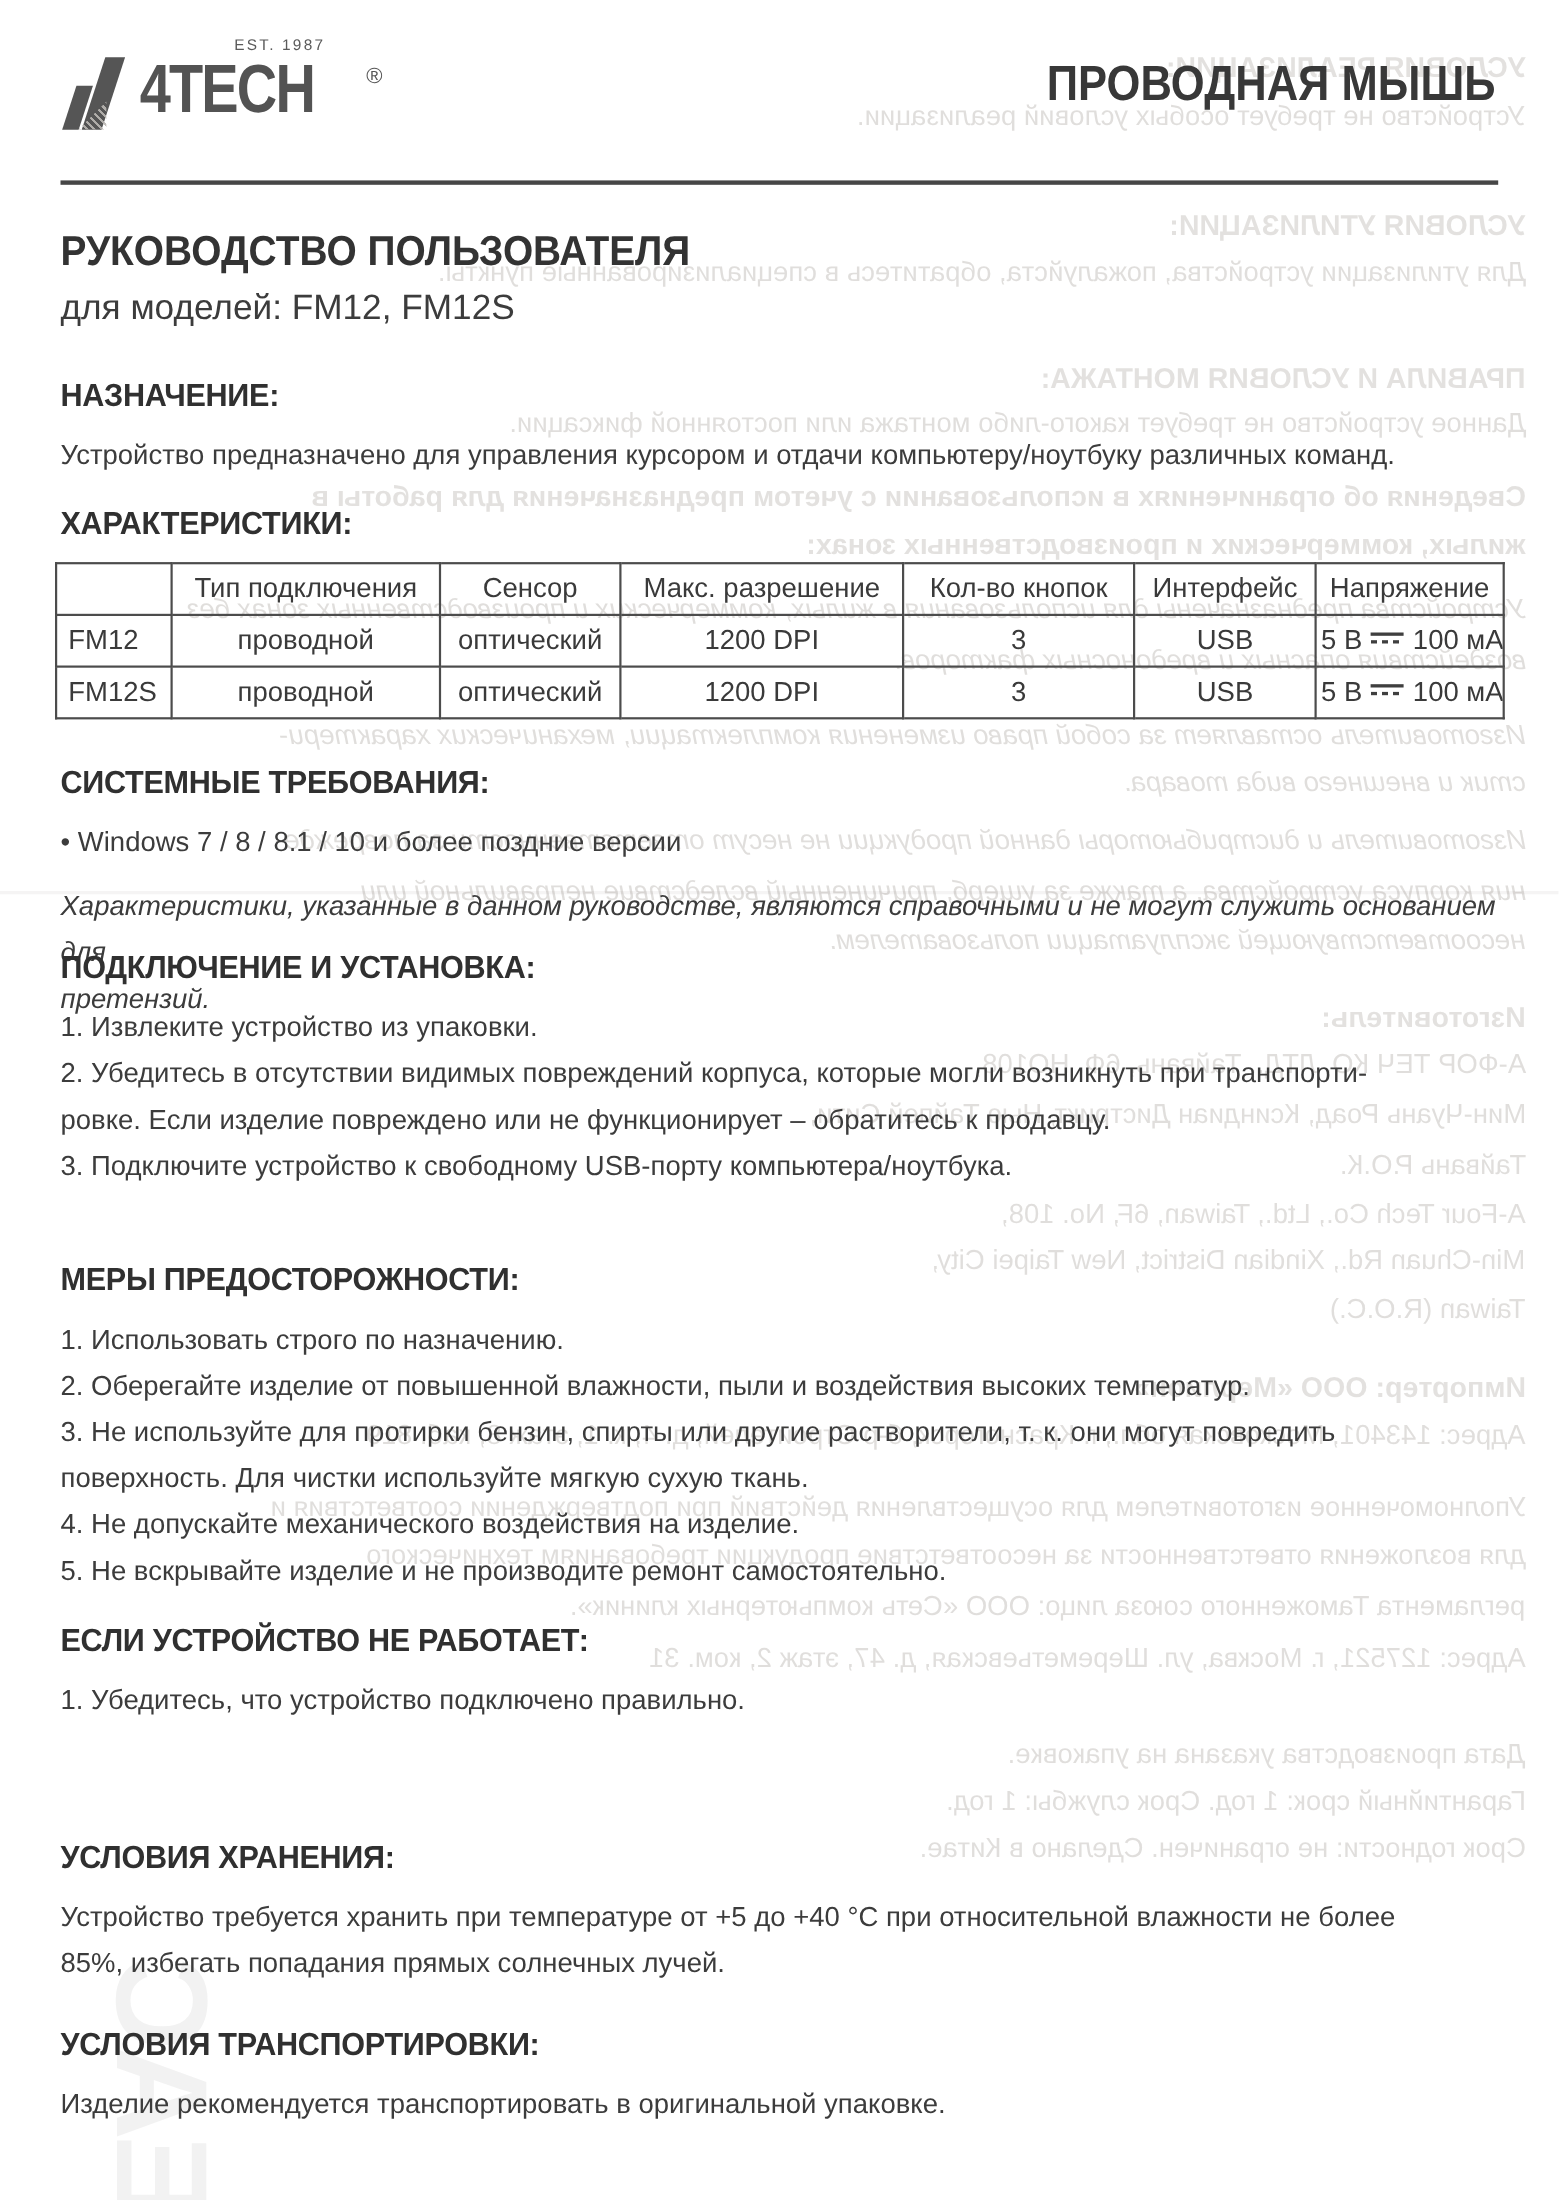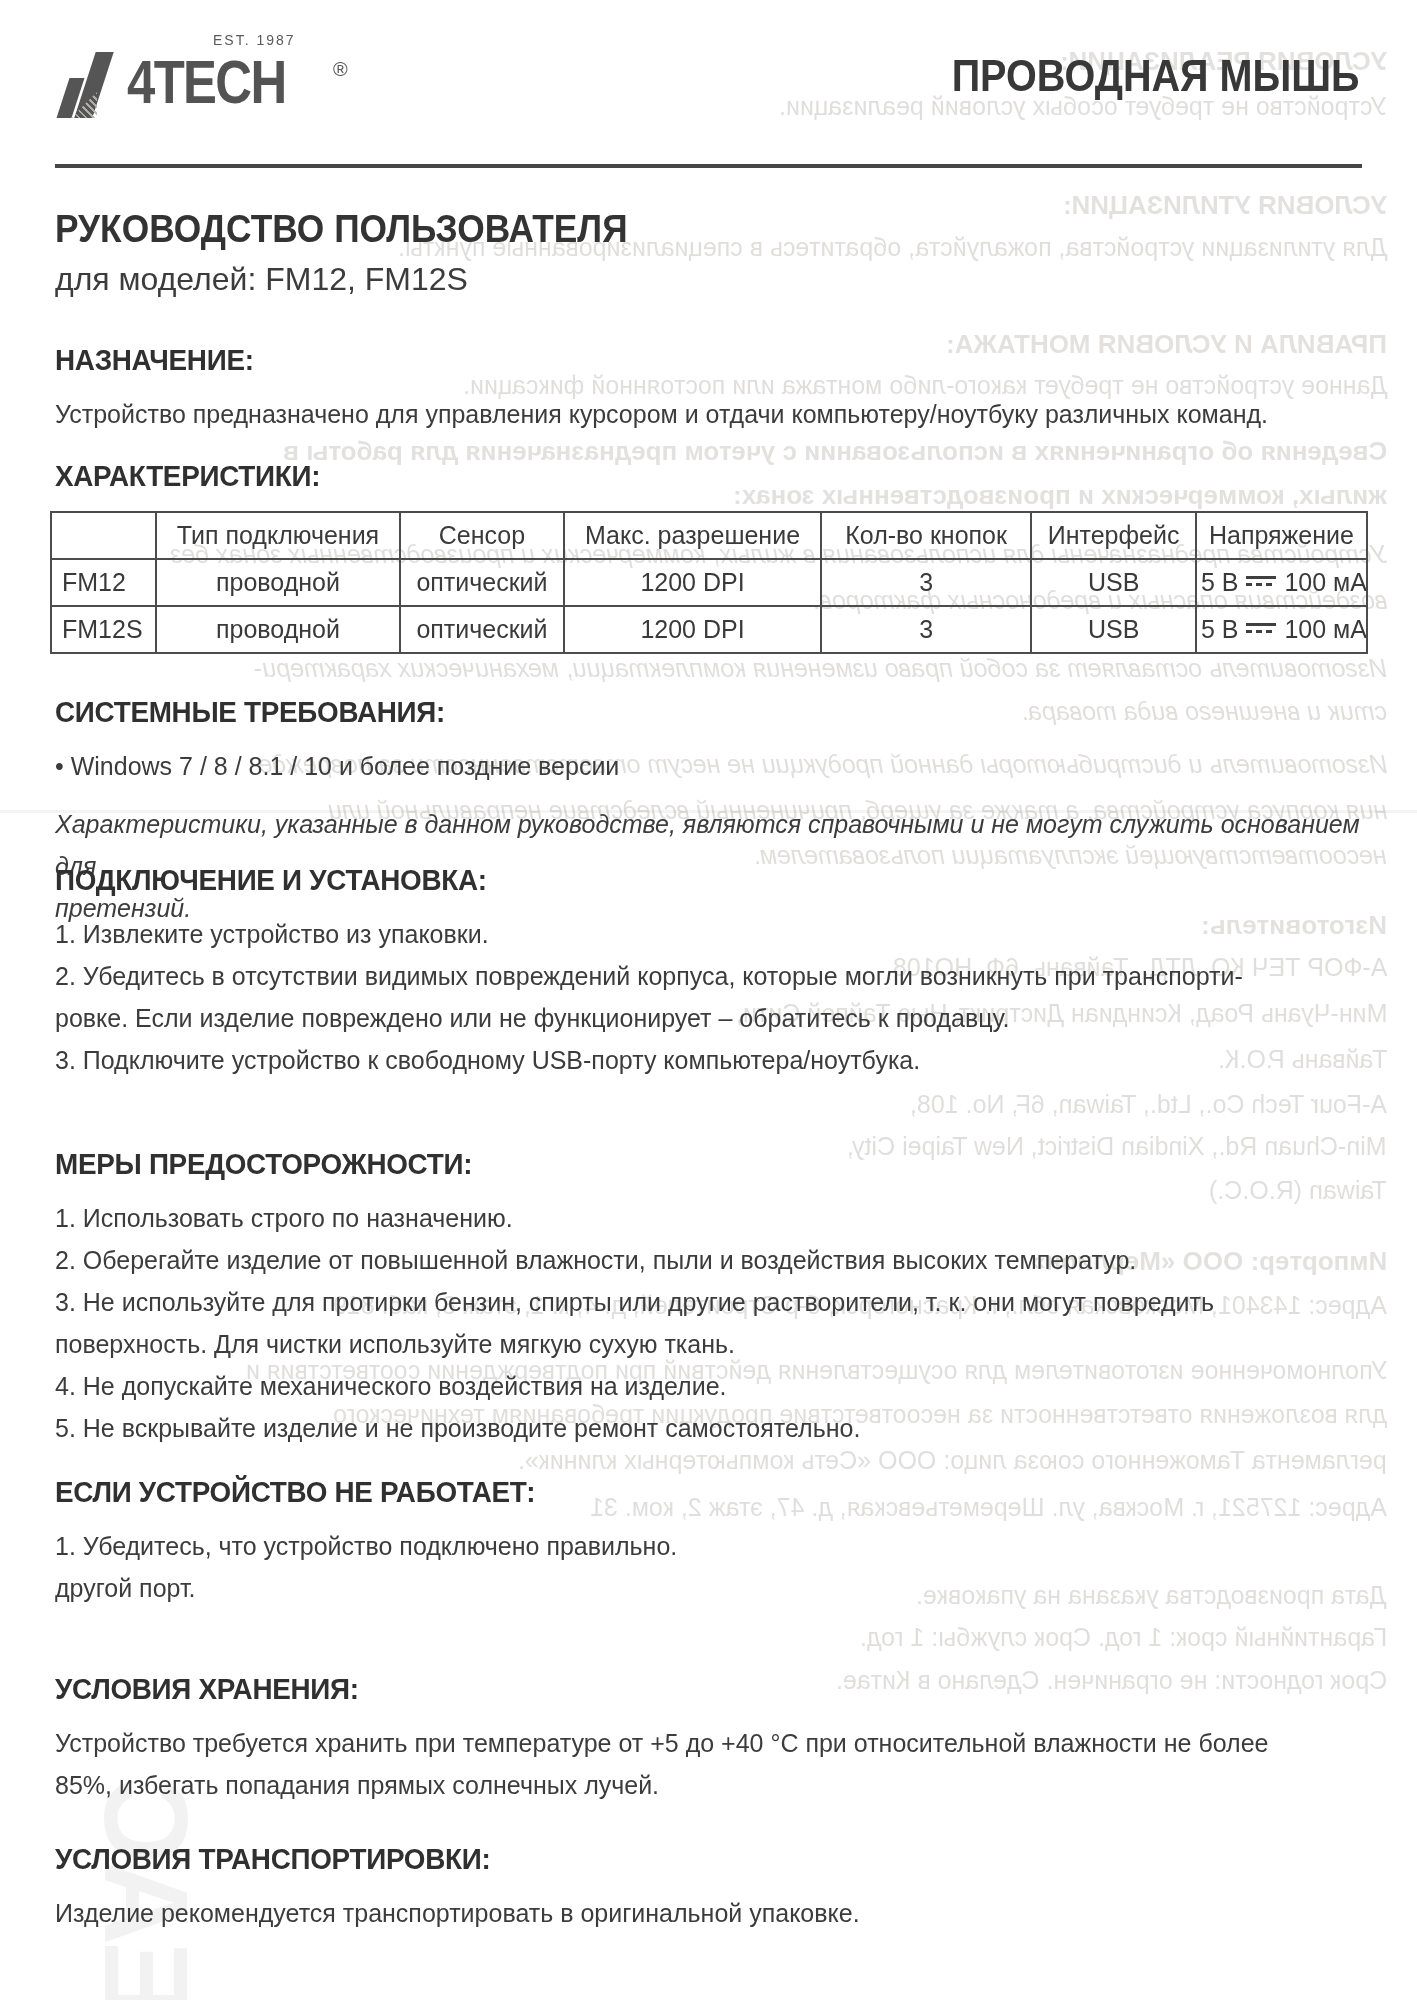--- a/index.html
+++ b/index.html
@@ -197,21 +197,20 @@
     <div class="line">2. Оберегайте изделие от повышенной влажности, пыли и воздействия высоких температур.</div>
     <div class="line">3. Не используйте для протирки бензин, спирты или другие растворители, т. к. они могут повредить</div>
     <div class="line">поверхность. Для чистки используйте мягкую сухую ткань.</div>
     <div class="line">4. Не допускайте механического воздействия на изделие.</div>
     <div class="line">5. Не вскрывайте изделие и не производите ремонт самостоятельно.</div>
   </div>
 
   <div class="sec" style="top:1476px">
     <h2>ЕСЛИ УСТРОЙСТВО НЕ РАБОТАЕТ:</h2>
     <div class="line">1. Убедитесь, что устройство подключено правильно.</div>
-    <div class="line">другой порт.</div>
   </div>
 
   <div class="sec" style="top:1673px">
     <h2>УСЛОВИЯ ХРАНЕНИЯ:</h2>
     <div class="line">Устройство требуется хранить при температуре от +5 до +40 °C при относительной влажности не более</div>
     <div class="line">85%, избегать попадания прямых солнечных лучей.</div>
   </div>
 
   <div class="sec" style="top:1843px">
     <h2>УСЛОВИЯ ТРАНСПОРТИРОВКИ:</h2>

